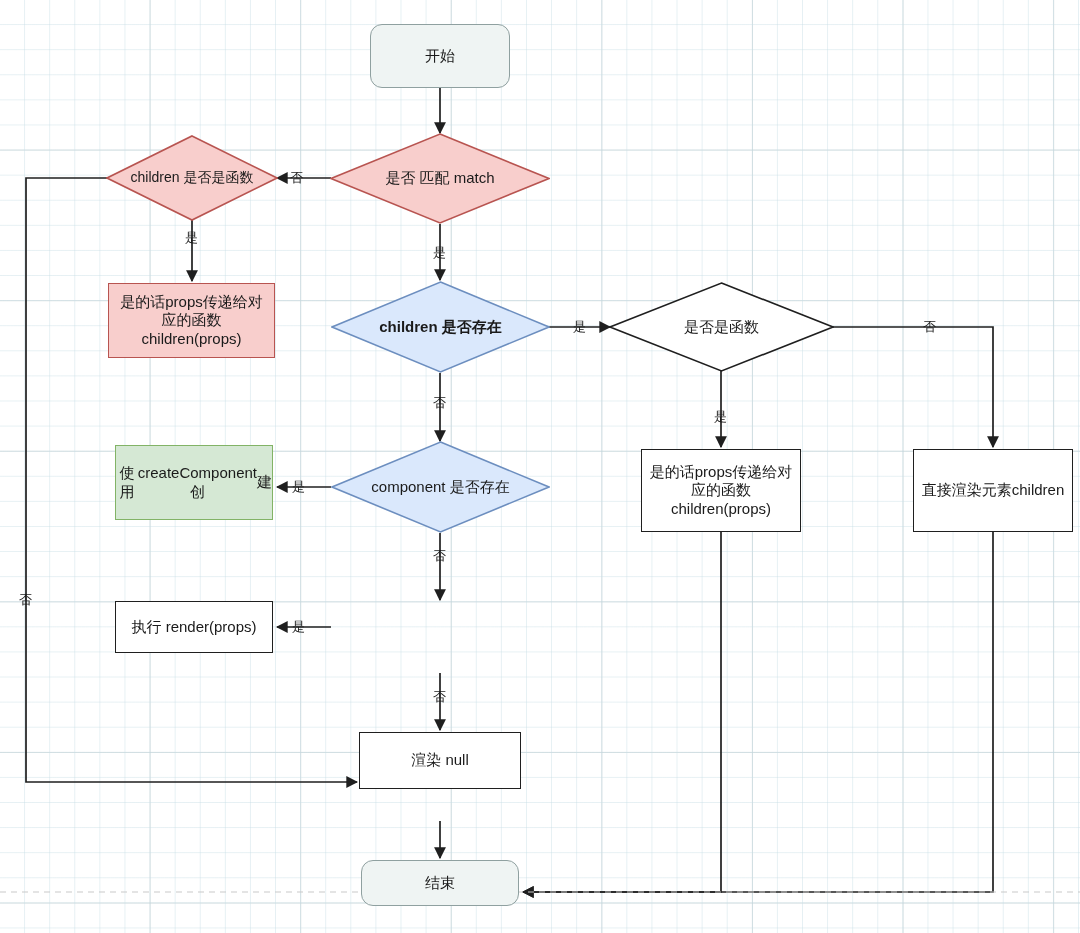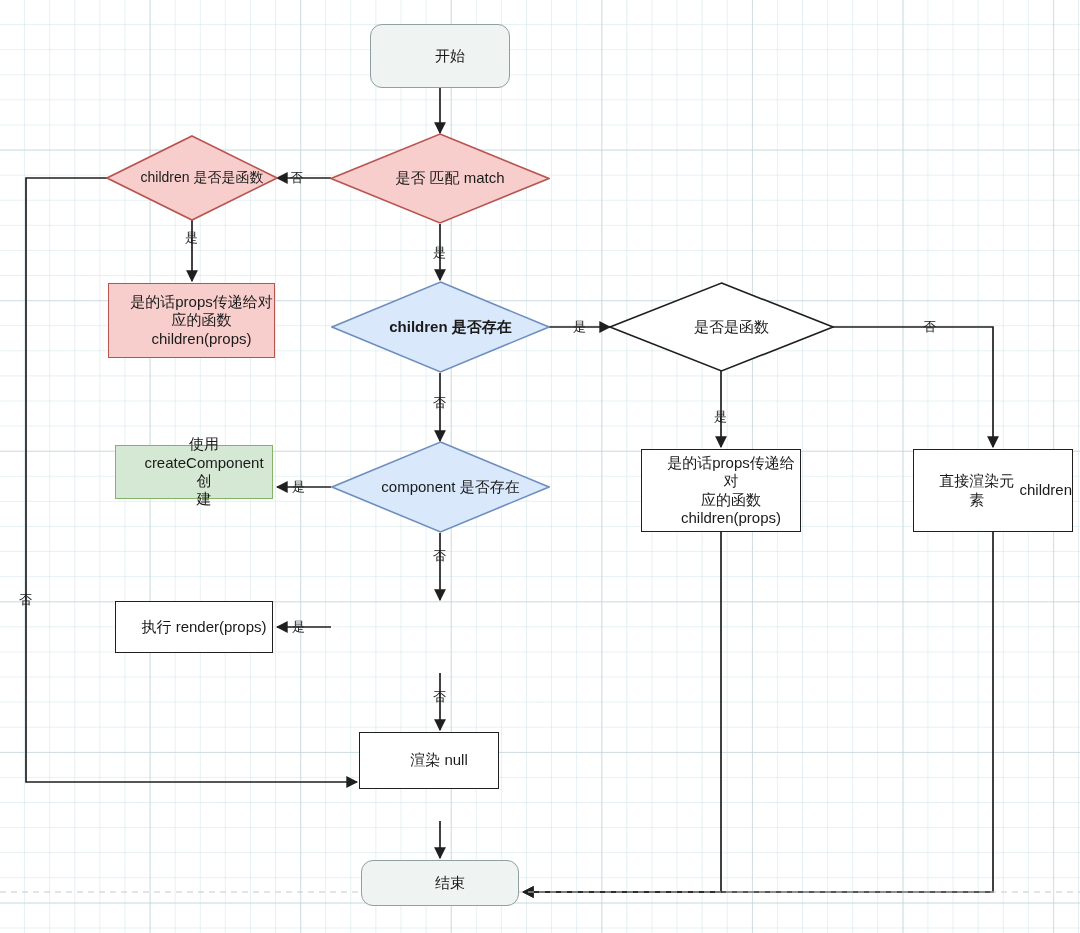--- a/index.html
+++ b/index.html
@@ -17,21 +17,21 @@
       linear-gradient(to right, rgba(200,222,230,.45) 1px, transparent 1px),
       linear-gradient(to bottom, rgba(200,222,230,.45) 1px, transparent 1px),
       linear-gradient(to right, rgba(182,196,200,.55) 1px, transparent 1px),
       linear-gradient(to bottom, rgba(182,196,200,.55) 1px, transparent 1px);
     background-size:25.1px 25.1px,25.1px 25.1px,150.6px 150.6px,150.6px 150.6px;
     background-position:-1px -1px,-1px -1px,-1px -1px,-1px -1px;
   }
   #edges{position:absolute;left:0;top:0;width:1080px;height:933px;}
 
   .node{position:absolute;box-sizing:border-box;display:flex;align-items:center;
-        justify-content:center;text-align:center;color:#1a1a1a;padding-left:20px;}
+        justify-content:center;text-align:center;color:#1a1a1a;}
   .node span{display:block;line-height:1.22;}
 
   
   .terminator{
     background:#eff4f3;border:1.4px solid #8fa0a0;border-radius:12px;
     font-size:15px;
   }
   
   .process{background:#ffffff;border:1.6px solid #1f1f1f;font-size:15px;}
   .process.pink{background:#f8cecc;border-color:#b85450;}
@@ -146,32 +146,32 @@
     <span>children</span>
   </div>
 
   <div class="node decision" style="left:331px;top:441px;width:219px;height:92px;">
     <svg viewBox="0 0 219 92" preserveAspectRatio="none">
       <polygon points="109.5,1 218,46 109.5,91 1,46" fill="#dae8fc" stroke="#6c8ebf" stroke-width="1.6"></polygon>
     </svg>
     <span class="dlabel">component  是否存在</span>
   </div>
 
-  <div class="node process green" style="left:115px;top:445px;width:158px;height:54px;flex-direction:column;">
+  <div class="node process green" style="left:115px;top:445px;width:158px;height:75px;flex-direction:row;">
     <span>使用</span>
     <span>createComponent 创</span>
     <span>建</span>
   </div>
 
 
   <div class="node process" style="left:115px;top:601px;width:158px;height:52px;">
     <span>执行 render(props)</span>
   </div>
 
-  <div class="node process" style="left:359px;top:732px;width:140px;height:57px;">
+  <div class="node process" style="left:359px;top:732px;width:162px;height:57px;">
     <span>渲染 null</span>
   </div>
 
   <div class="node terminator" style="left:361px;top:860px;width:158px;height:46px;">
     <span>结束</span>
   </div>
 
   <div class="edge-label" style="left:290px;top:171px;">
     <span>否</span>
   </div>

